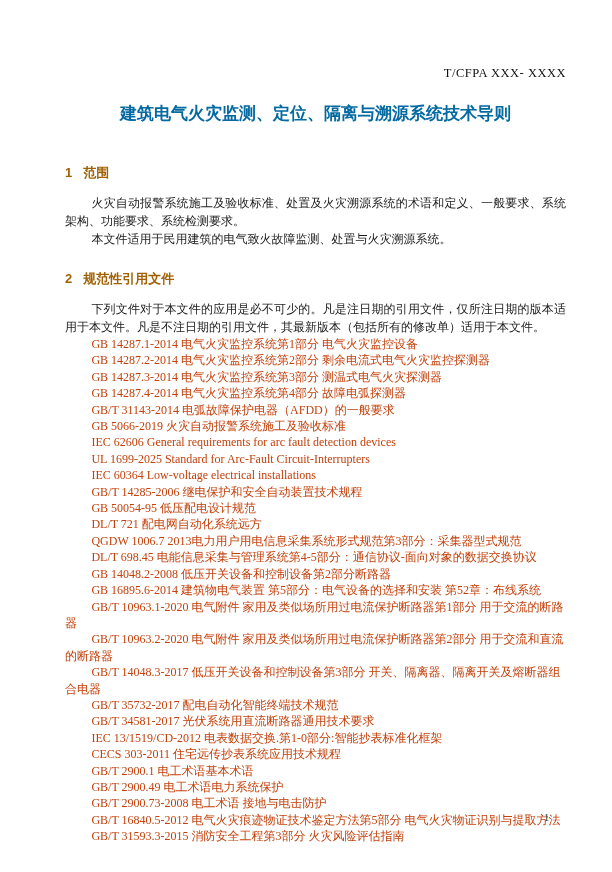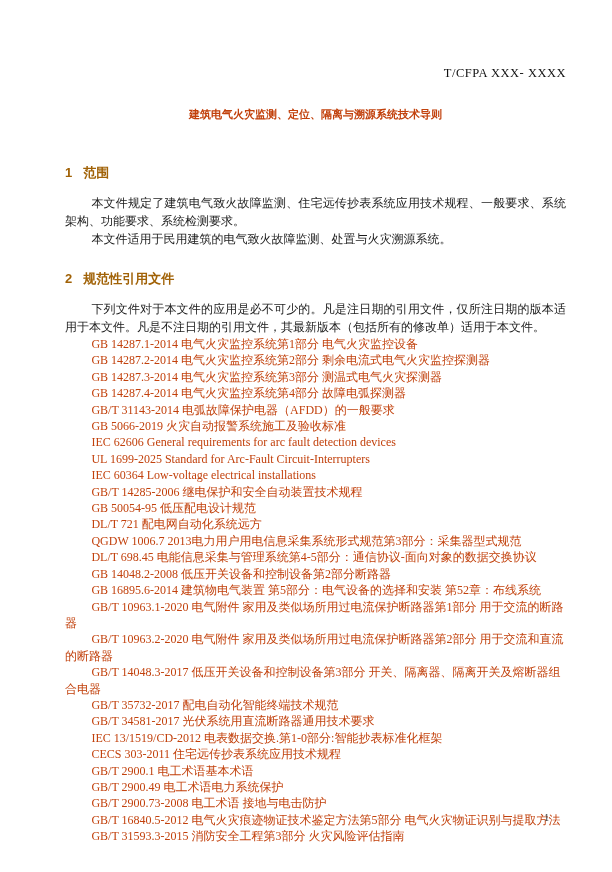--- a/index.html
+++ b/index.html
@@ -24,23 +24,23 @@
     font-size: 12.5px;
     line-height: 15px;
     letter-spacing: 0.5px;
     color: #111;
     margin: 0 0 22px 0;
   }
   .doc-title {
     text-align: center;
     font-family: "Liberation Sans", "DejaVu Sans", sans-serif;
     font-weight: bold;
-    font-size: 11px;
+    font-size: 17px;
     line-height: 22px;
-    color: #c2410c;
+    color: #0369a1;
     margin: 12px 0 40px 0;
   }
   .section-heading {
     font-family: "Liberation Sans", "DejaVu Sans", sans-serif;
     font-weight: bold;
     font-size: 13px;
     line-height: 16px;
     color: #a16207;
     margin: 0 0 13px 0;
   }
@@ -89,21 +89,21 @@
 
   <div class="doc-code">T/CFPA XXX- XXXX</div>
 
   <div class="doc-title">建筑电气火灾监测、定位、隔离与溯源系统技术导则</div>
 
   <div class="section">
     <div class="section-heading">
       <span class="sec-num">1</span><span>范围</span>
     </div>
     <div class="section-body">
-      <p class="body-para">本文件规定了建筑电气致火故障监测、住宅远传抄表系统应用技术规程、一般要求、系统架构、功能要求、系统检测要求。</p>
+      <p class="body-para">火灾自动报警系统施工及验收标准、处置及火灾溯源系统的术语和定义、一般要求、系统架构、功能要求、系统检测要求。</p>
       <p class="body-para">本文件适用于民用建筑的电气致火故障监测、处置与火灾溯源系统。</p>
     </div>
   </div>
 
   <div class="section">
     <div class="section-heading section-2-heading">
       <span class="sec-num">2</span><span>规范性引用文件</span>
     </div>
     <div class="section-body">
       <p class="body-para">下列文件对于本文件的应用是必不可少的。凡是注日期的引用文件，仅所注日期的版本适用于本文件。凡是不注日期的引用文件，其最新版本（包括所有的修改单）适用于本文件。</p>

